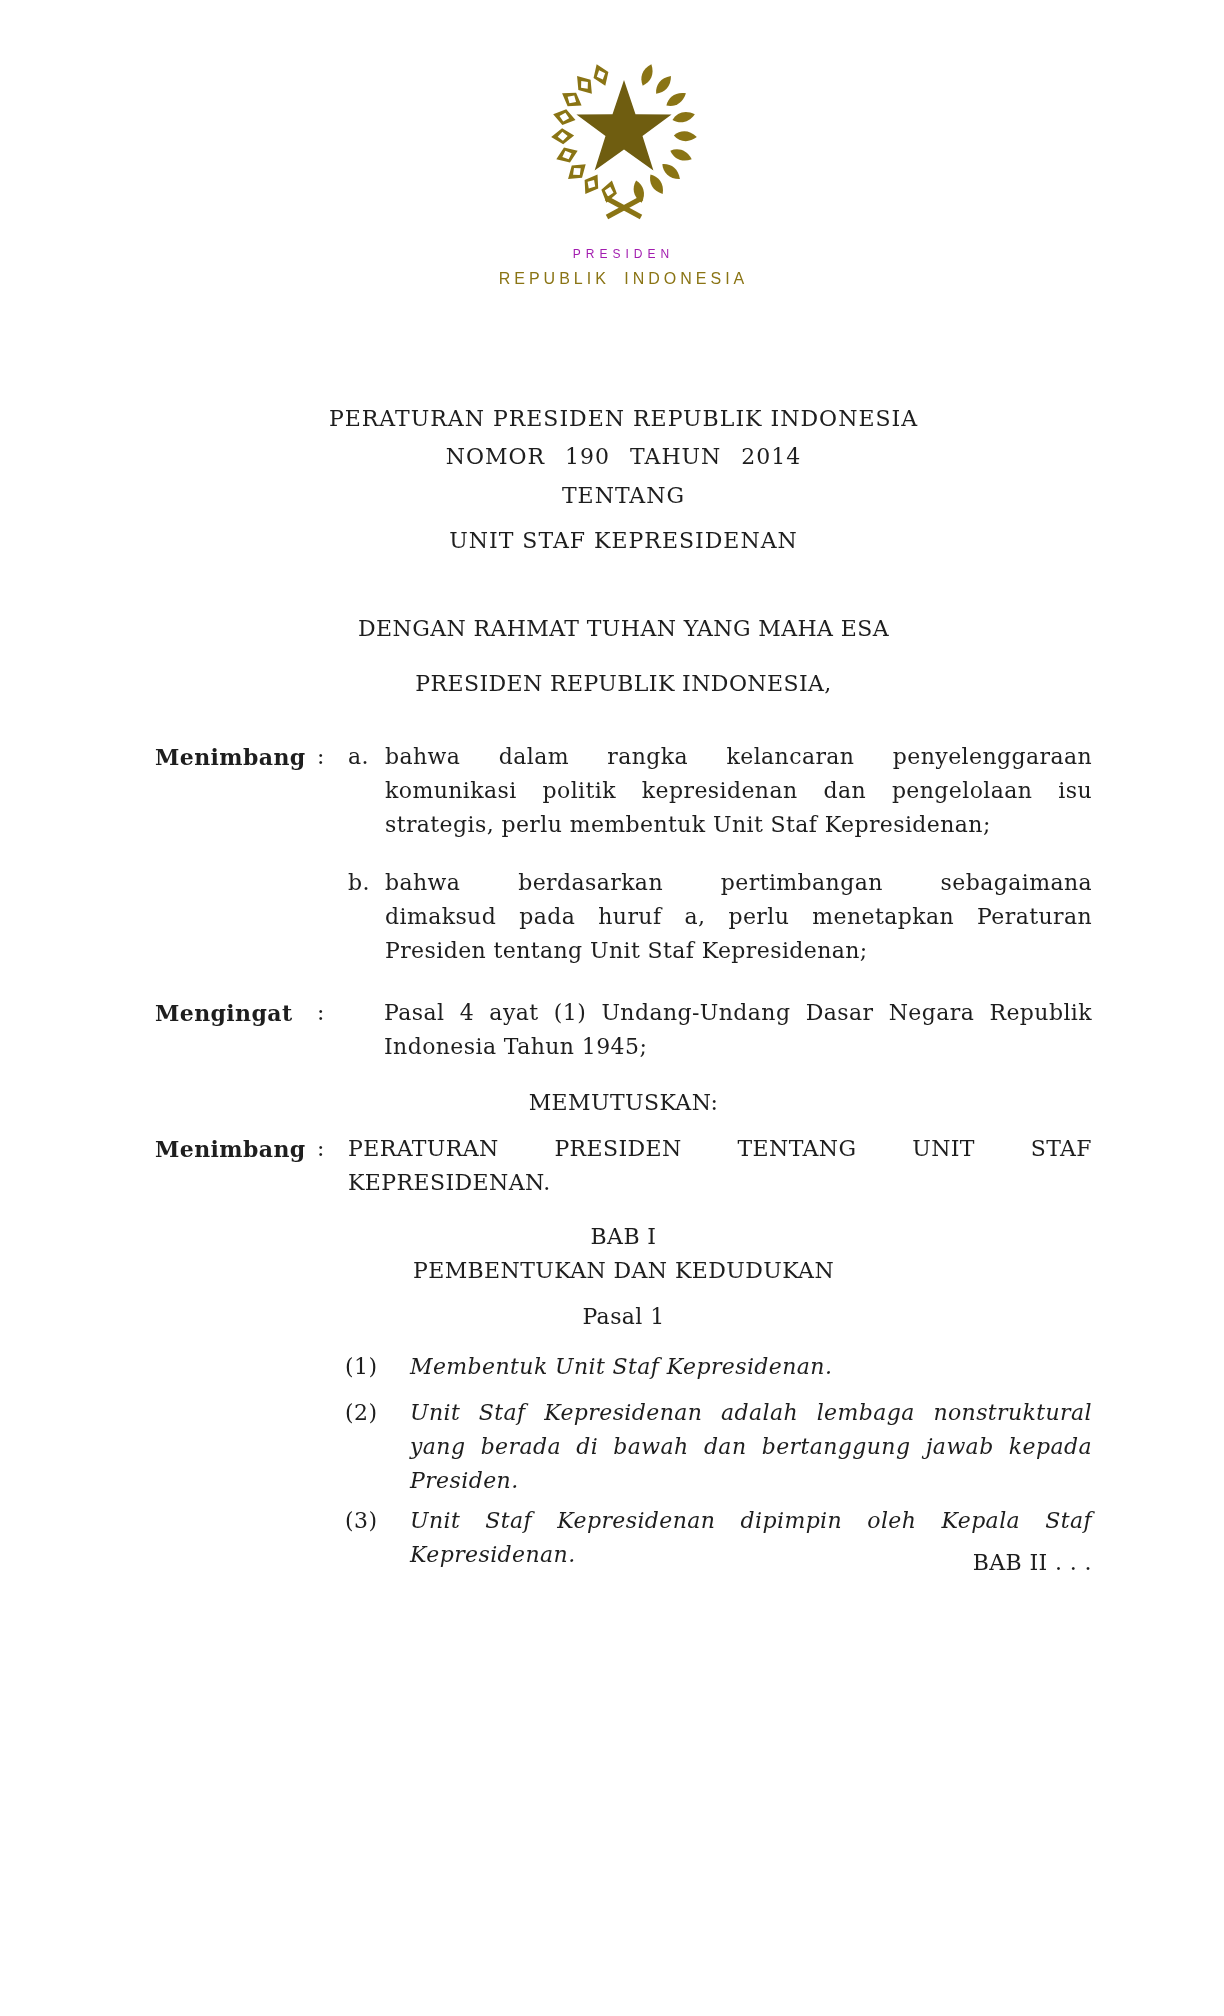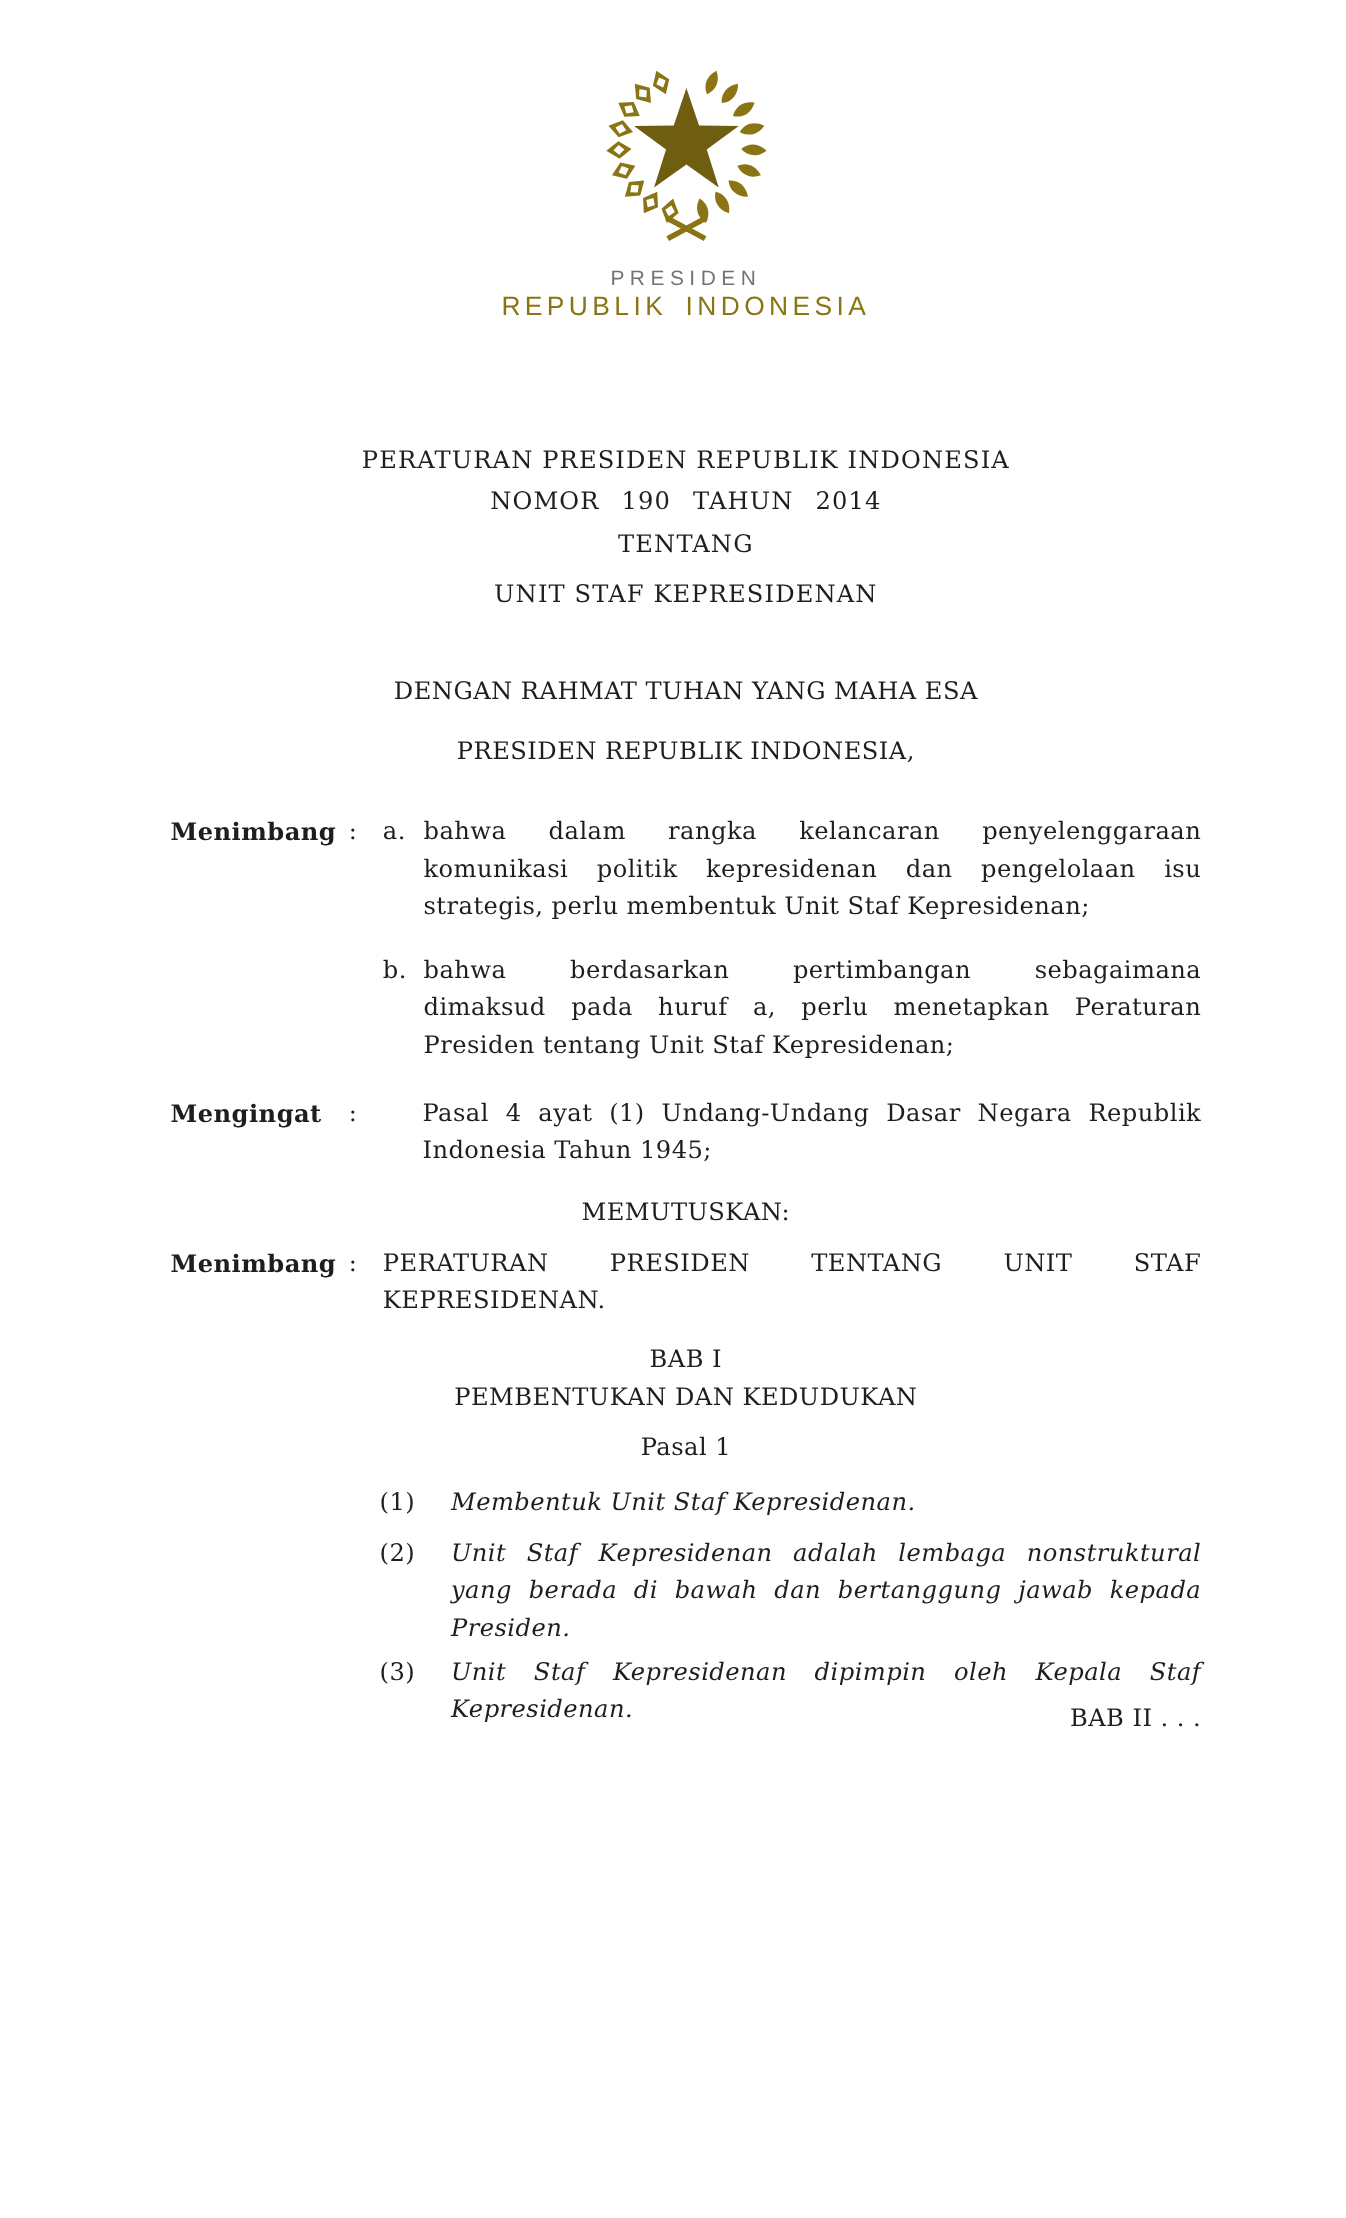--- a/index.html
+++ b/index.html
@@ -18,23 +18,23 @@
   .center { text-align:center; }
   .right  { text-align:right; }
   .line { line-height:30px; }
   .body-lh { line-height:34px; }
   .title-ls { letter-spacing:1px; }
   .nomor { word-spacing:12px; }
 
   .emblem-wrap { position:absolute; top:40px; left:155px; right:132px;
                  display:flex; justify-content:center; }
 
-  .wm1 { font-family:"Liberation Sans", sans-serif; font-size:19px;
-         letter-spacing:5px; color:#737373; line-height:22px; }
-  .wm2 { font-family:"Liberation Sans", sans-serif; font-size:24px;
+  .wm1 { font-family:"Liberation Sans", sans-serif; font-size:12px;
+         letter-spacing:5px; color:#a21caf; line-height:22px; }
+  .wm2 { font-family:"Liberation Sans", sans-serif; font-size:16px;
          letter-spacing:4px; word-spacing:6px; color:#8a7414; line-height:23px; }
 
   .clause { display:flex; align-items:flex-start; line-height:34px; }
   .clabel { width:162px; flex:none;font-weight:bold; }
   .ccolon { width:31px;  flex:none; }
   .cbody  { flex:1; min-width:0; }
   .cbody-indent { margin-left:36px; }
 
   .item  { display:flex; align-items:flex-start; }
   .imark { width:37px; flex:none; }

